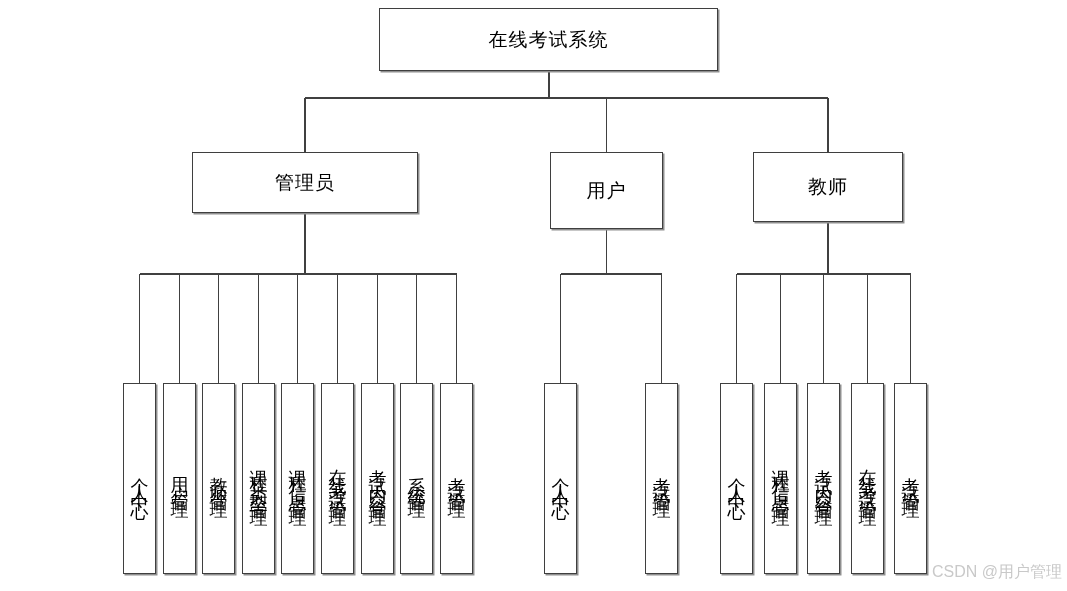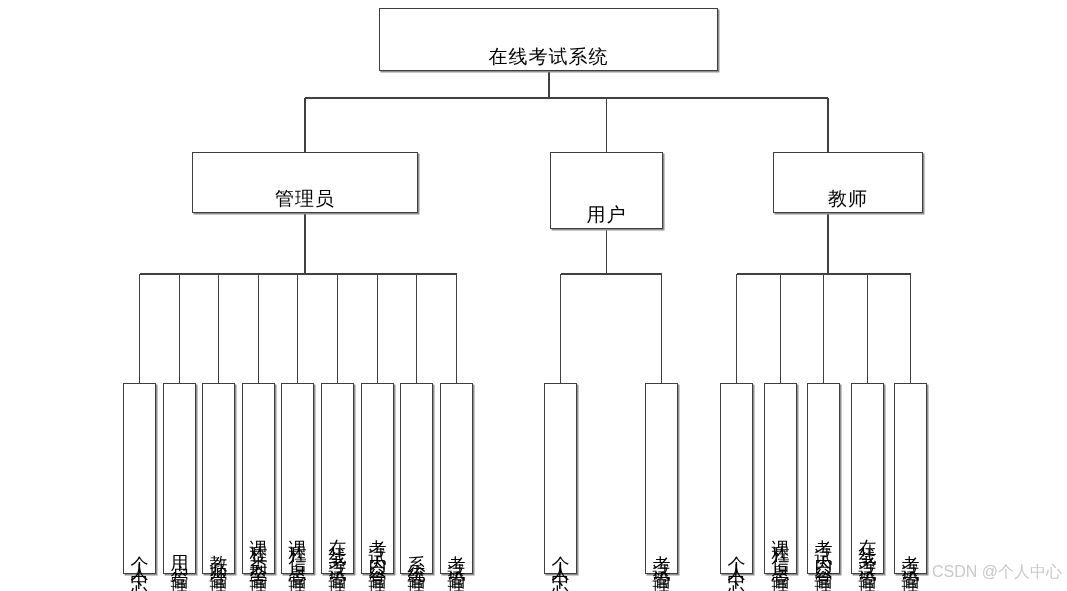--- a/index.html
+++ b/index.html
@@ -21,21 +21,21 @@
     top: 0;
     pointer-events: none;
   }
   .node {
     position: absolute;
     box-sizing: border-box;
     background: #ffffff;
     border: 1px solid #3f3f3f;
     box-shadow: 1.5px 1.5px 0 #8f8f8f;
     display: flex;
-    align-items: flex-end;
+    align-items: center;
     justify-content: center;
     color: #000000;
     text-align: center;
   }
   .node.h-label {
     font-size: 19px;
     letter-spacing: 1px;
   }
   .node.leaf {
     top: 383px;
@@ -101,21 +101,21 @@
   <div class="node h-label" style="left:379px; top:8px; width:339px; height:63px;">
     <span>在线考试系统</span>
   </div>
 
   <div class="node h-label" style="left:192px; top:152px; width:226px; height:61px;font-family:Liberation Mono, monospace;">
     <span>管理员</span>
   </div>
   <div class="node h-label" style="left:550px; top:152px; width:113px; height:77px;">
     <span>用户</span>
   </div>
-  <div class="node h-label" style="left:773px; top:152px; width:150px; height:61px;">
+  <div class="node h-label" style="left:753px; top:152px; width:150px; height:70px;">
     <span>教师</span>
   </div>
 
   <div class="node leaf" style="left:123px;">
     <span class="v-text">个人中心</span>
   </div>
   <div class="node leaf" style="left:163px;">
     <span class="v-text">用户管理</span>
   </div>
   <div class="node leaf" style="left:202px;">
@@ -156,15 +156,15 @@
   <div class="node leaf" style="left:807px;">
     <span class="v-text">考试内容管理</span>
   </div>
   <div class="node leaf" style="left:851px;">
     <span class="v-text">在线考试管理</span>
   </div>
   <div class="node leaf" style="left:894px;">
     <span class="v-text">考试管理</span>
   </div>
 
-  <div class="watermark">CSDN @个人中心</div>
+  <div class="watermark">CSDN @用户管理</div>
 
 </div>
 
 </body></html>

